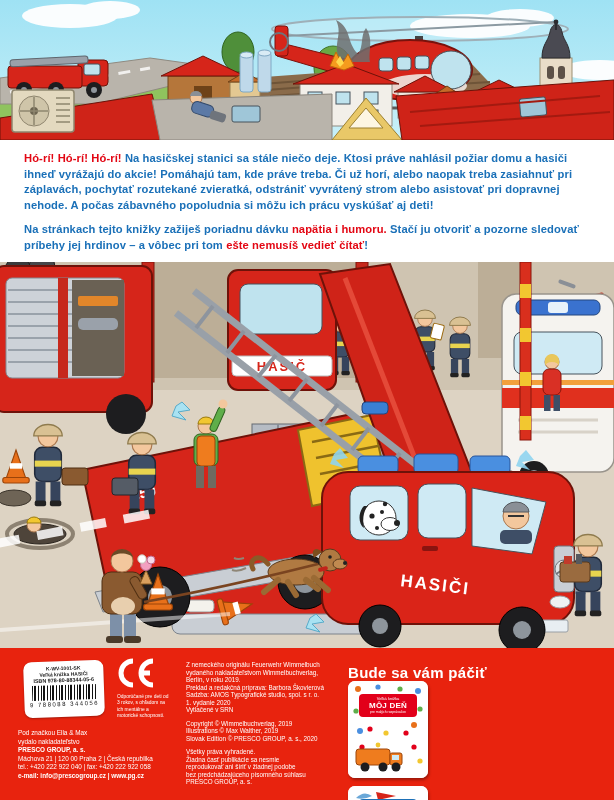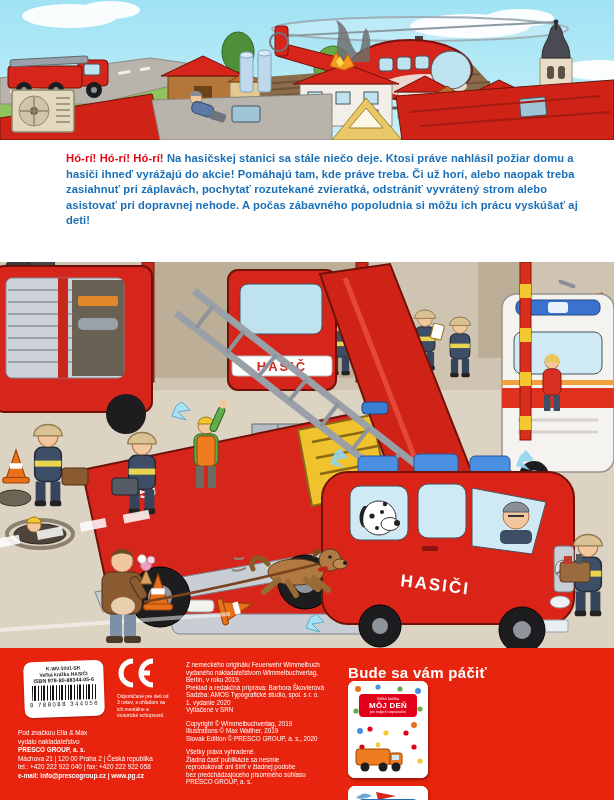--- a/index.html
+++ b/index.html
@@ -1,20 +1,20 @@
 <!DOCTYPE html>
 <html><head>
 <meta charset="utf-8">
 <style>
   html,body{margin:0;padding:0;}
   body{width:614px;height:800px;position:relative;overflow:hidden;background:#fff;
        font-family:"Liberation Sans", sans-serif;}
   .top-art{position:absolute;top:0;left:0;width:614px;height:140px;}
   .blurb{position:absolute;top:140px;left:0;width:614px;height:122px;background:#fff;
-         box-sizing:border-box;padding:11px 22px 0 66px;}
+         box-sizing:border-box;padding:11px 22px 0 24px;}
   .blurb p{margin:0 0 9px 0;font-size:11.2px;font-weight:bold;line-height:15.6px;letter-spacing:.1px;}
   .seg-red{color:#e30613;}
   .seg-blue{color:#1a70b8;}
   .main-art{position:absolute;top:262px;left:0;width:614px;height:386px;}
   .band{position:absolute;top:648px;left:0;width:614px;height:152px;background:#e8230e;color:#fff;}
   .band *{box-sizing:border-box;}
   .sticker{position:absolute;left:24px;top:13px;width:80px;height:56px;background:#fff;color:#1a1a1a;
            border-radius:8px;transform:rotate(-2deg);padding:4px 3px 2px;text-align:center;
            box-shadow:0 1px 2px rgba(0,0,0,.3);}
   .sticker-code{font-size:5px;font-weight:bold;line-height:6px;}
@@ -181,20 +181,21 @@
     <rect x="0" y="0" width="62" height="42" rx="3" fill="#e3d9bf" stroke="#8f866f" stroke-width="1.5"></rect>
     <circle cx="22" cy="21" r="15" fill="#cfc5a9" stroke="#8f866f"></circle>
     <circle cx="22" cy="21" r="4" fill="#6e6652"></circle>
     <path d="M22 7 L22 35 M8 21 L36 21" stroke="#8f866f" stroke-width="1.5"></path>
     <path d="M44 8 L58 8 M44 14 L58 14 M44 20 L58 20 M44 26 L58 26 M44 32 L58 32" stroke="#8f866f" stroke-width="1.5"></path>
   </g>
 </svg>
 
 <div class="blurb">
   <p><span class="seg-red">Hó-rí! Hó-rí! Hó-rí! </span><span class="seg-blue">Na hasičskej stanici sa stále niečo deje. Ktosi práve nahlásil požiar domu a hasiči ihneď vyrážajú do akcie! Pomáhajú tam, kde práve treba. Či už horí, alebo naopak treba zasiahnuť pri záplavách, pochytať rozutekané zvieratká, odstrániť vyvrátený strom alebo asistovať pri dopravnej nehode. A počas zábavného popoludnia si môžu ich prácu vyskúšať aj deti!</span></p>
+  <p><span class="seg-blue">Na stránkach tejto knižky zažiješ poriadnu dávku </span><span class="seg-red">napätia i humoru.</span><span class="seg-blue"> Stačí ju otvoriť a pozorne sledovať príbehy jej hrdinov – a vôbec pri tom </span><span class="seg-red">ešte nemusíš vedieť čítať</span><span class="seg-blue">!</span></p>
 </div>
 
 <svg class="main-art" viewBox="0 0 614 386">
   <defs>
     <g id="ff">
       <rect x="-7" y="7" width="14" height="18" rx="4" fill="#3e4e66" stroke="#20293a" stroke-width=".8"></rect>
       <rect x="-7" y="14" width="14" height="3.2" fill="#e8d44f"></rect>
       <rect x="-6.5" y="25" width="5.2" height="11" fill="#36445c"></rect>
       <rect x="1.3" y="25" width="5.2" height="11" fill="#36445c"></rect>
       <rect x="-7" y="35" width="6" height="3" rx="1" fill="#222"></rect>

